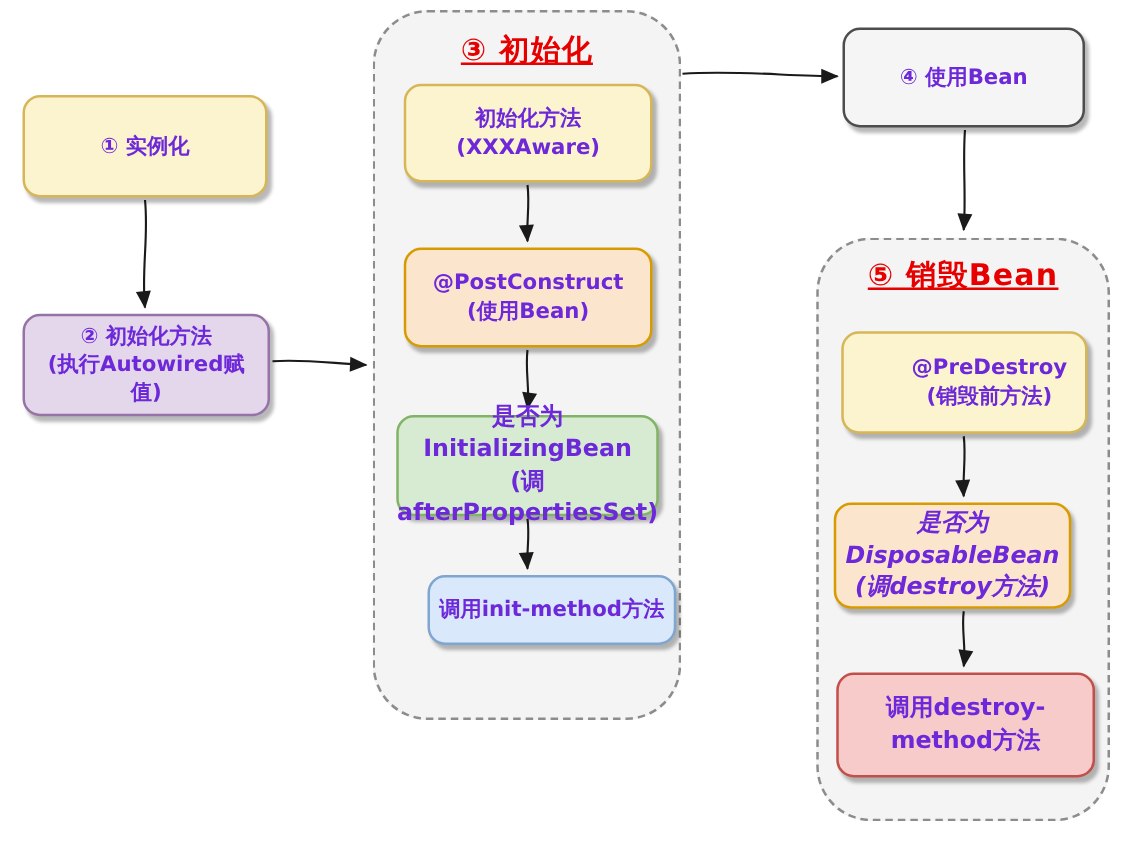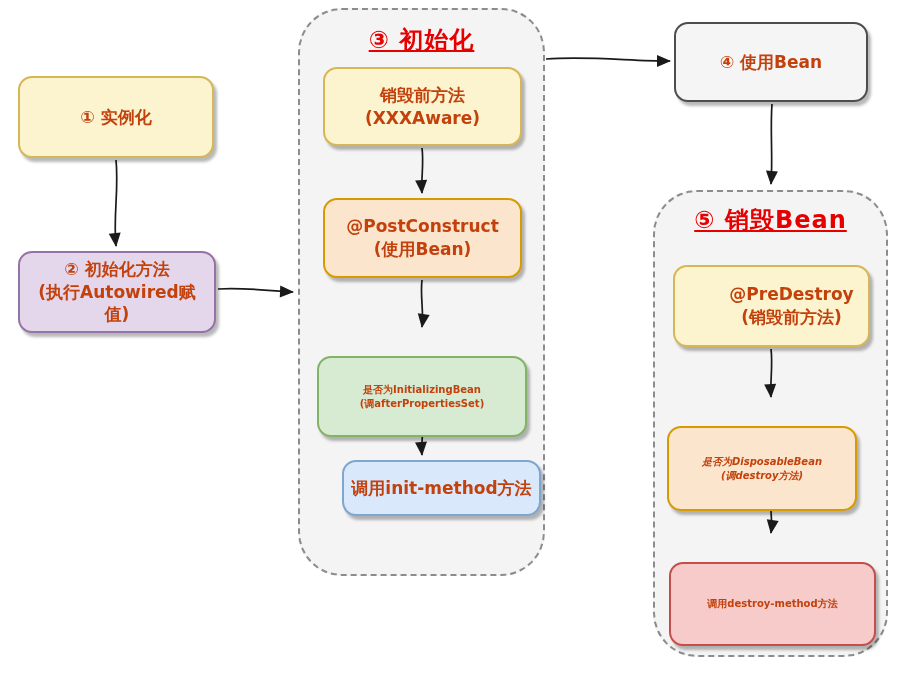--- a/index.html
+++ b/index.html
@@ -41,28 +41,28 @@
   .node {
     position: absolute;
     box-sizing: border-box;
     display: flex;
     align-items: center;
     justify-content: center;
     text-align: center;
     font-weight: bold;
     font-size: 17px;
     line-height: 1.35;
-    color: #c2410c;
+    color: #6d28d9;
     border: 2px solid;
     border-radius: 14px;
     box-shadow: 3px 4px 3px rgba(0,0,0,0.28);
     white-space: pre-line;
     padding: 4px 6px;
   }
-  .node.small { font-size: 10px; margin-top: 24px; }
+  .node.small { font-size: 19px; }
   .yellow { background: var(--yellow_fill); border-color: var(--yellow_border); }
   .purple { background: var(--purple_fill); border-color: var(--purple_border); }
   .orange { background: var(--orange_fill); border-color: var(--orange_border); }
   .green  { background: var(--green_fill);  border-color: var(--green_border); }
   .blue   { background: var(--blue_fill);   border-color: var(--blue_border); }
   .red    { background: var(--red_fill);    border-color: var(--red_border); }
   .gray   { background: var(--gray_fill);   border-color: var(--gray_border); }
 </style>
 </head>
 <body>
@@ -100,21 +100,21 @@
     <span>① 实例化</span>
   </div>
 
   <div class="node purple" style="left:18px; top:251px; width:198px; height:82px;">
     <span>② 初始化方法
 (执行Autowired赋
 值)</span>
   </div>
 
   <div class="node yellow" style="left:323px; top:67px; width:199px; height:79px;">
-    <span>销毁前方法
+    <span>初始化方法
 (XXXAware)</span>
   </div>
 
   <div class="node orange" style="left:323px; top:198px; width:199px; height:80px;">
     <span>@PostConstruct
 (使用Bean)</span>
   </div>
 
   <div class="node green small" style="left:317px; top:332px; width:210px; height:81px;">
     <span>是否为InitializingBean

